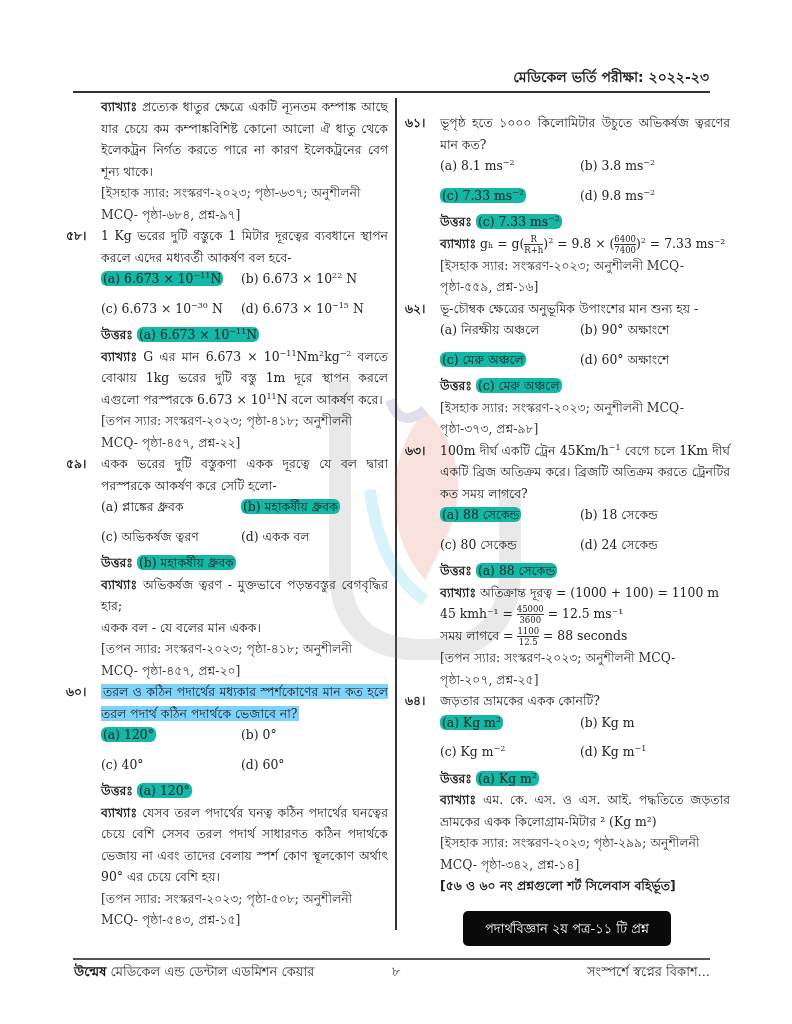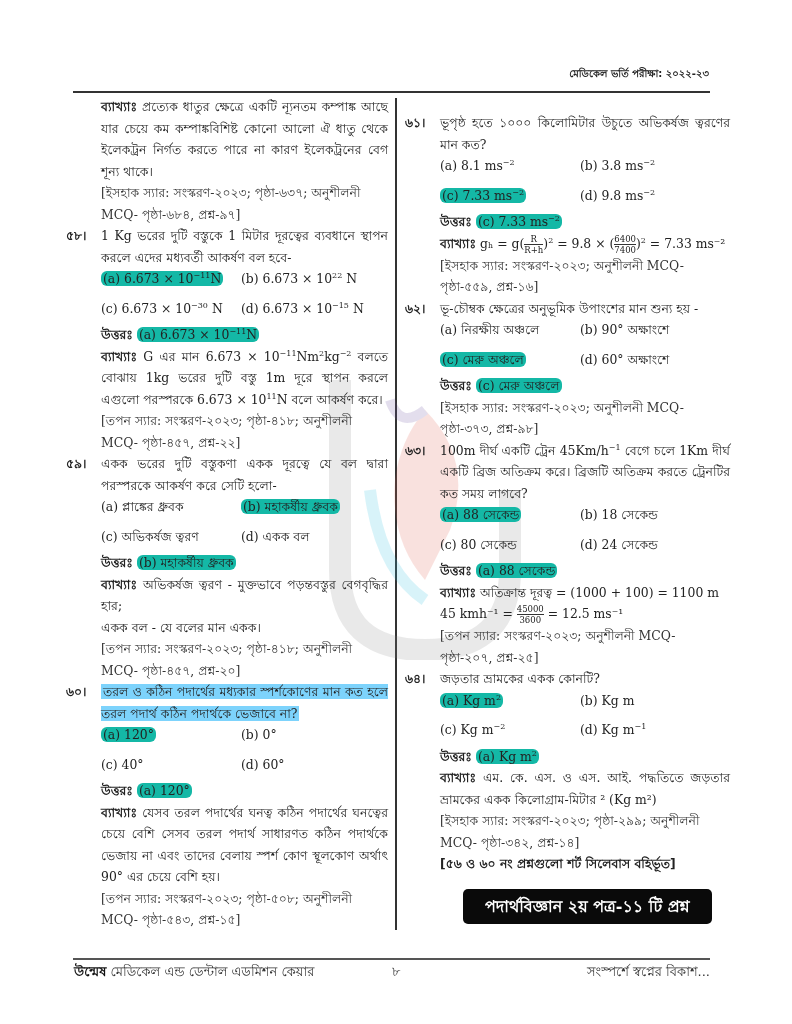--- a/index.html
+++ b/index.html
@@ -1,39 +1,39 @@
 <!DOCTYPE html>
 <html><head>
 <meta charset="utf-8">
 <style>
   html,body{margin:0;padding:0;background:#fff;}
   body{width:792px;height:1024px;position:relative;overflow:hidden;
        font-family:"DejaVu Serif","Liberation Serif",serif;color:#222;}
-  .hdr-title{position:absolute;right:83px;top:66px;font-size:10px;font-weight:bold;
+  .hdr-title{position:absolute;right:83px;top:66px;font-size:14px;font-weight:bold;
        font-family:"DejaVu Sans","Liberation Sans",sans-serif;}
   .hdr-rule{position:absolute;left:73px;right:82px;top:91px;height:2px;background:#333;}
   .col-divider{position:absolute;left:395px;top:98px;width:1.5px;height:832px;background:#333;}
   .col{position:absolute;top:96px;font-size:12.4px;line-height:21.5px;}
   .col.left{left:66px;width:322px;}
   .col.right{left:405px;width:325px;margin-top:16px;}
   .q{position:relative;padding-left:35px;}
   .qnum{position:absolute;left:0;top:0;font-weight:bold;font-family:"DejaVu Sans",sans-serif;}
   .block{padding-left:35px;}
   .txt{text-align:justify;}
   .lbl{font-weight:bold;font-family:"DejaVu Sans",sans-serif;}
   .ref{color:#333;}
   .opts{display:grid;grid-template-columns:140px 1fr;row-gap:8px;margin-bottom:5px;}
   .hl-g{background:#14b8a6;padding:0 2px;border-radius:6px;}
   .hl-c{background:#7dd3fc;padding:0 2px;}
   sup{font-size:8px;line-height:0;}
   .frac{display:inline-flex;flex-direction:column;vertical-align:middle;font-size:8.5px;line-height:10px;text-align:center;}
   .frac span:first-child{border-bottom:1px solid #333;}
   .note{font-weight:bold;font-family:"DejaVu Sans",sans-serif;}
   .section-badge{display:inline-block;margin:14px 0 0 58px;background:#0a0a0a;color:#fff;
-       font-weight:bold;font-family:"DejaVu Sans",sans-serif;font-size:16px;padding:7px 22px;border-radius:5px;text-align:right;}
+       font-weight:normal;font-family:"DejaVu Sans",sans-serif;font-size:13px;padding:7px 22px;border-radius:5px;text-align:right;}
   .ftr-rule{position:absolute;left:73px;right:82px;top:958px;height:2px;background:#555;}
   .ftr{position:absolute;top:962px;font-size:13px;font-family:"DejaVu Sans",sans-serif;color:#333;}
   .ftr.l{left:74px;} .ftr.c{left:392px;} .ftr.r{right:82px;}
   .ftr .brand{font-weight:bold;color:#111;}
   .watermark{position:absolute;left:300px;top:370px;width:250px;height:290px;opacity:.18;pointer-events:none;}
 </style>
 </head>
 <body>
 
 <div class="hdr-title">মেডিকেল ভর্তি পরীক্ষা: ২০২২-২৩</div>
@@ -143,20 +143,24 @@
       <span>(b) 18 সেকেন্ড</span>
       <span>(c) 80 সেকেন্ড</span>
       <span>(d) 24 সেকেন্ড</span>
     </div>
     <div><span class="lbl">উত্তরঃ</span> <span class="hl-g">(a) 88 সেকেন্ড</span></div>
     <div class="txt"><span class="lbl">ব্যাখ্যাঃ</span> <span>অতিক্রান্ত দূরত্ব = (1000 + 100) = 1100 m</span></div>
     <div><span>45 kmh⁻¹ =</span> <span class="frac">
           <span>45000</span>
           <span>3600</span>
         </span> <span>= 12.5 ms⁻¹</span></div>
+    <div><span>সময় লাগবে =</span> <span class="frac">
+          <span>1100</span>
+          <span>12.5</span>
+        </span> <span>= 88 seconds</span></div>
     <div class="ref">[তপন স্যার: সংস্করণ-২০২৩; অনুশীলনী MCQ- পৃষ্ঠা-২০৭, প্রশ্ন-২৫]</div>
   </div>
 
   <div class="q">
     <span class="qnum">৬৪।</span>
     <div class="txt">জড়তার ভ্রামকের একক কোনটি?</div>
     <div class="opts">
       <span><span class="hl-g">(a) Kg m<sup>2</sup></span></span>
       <span>(b) Kg m</span>
       <span>(c) Kg m<sup>−2</sup></span>

